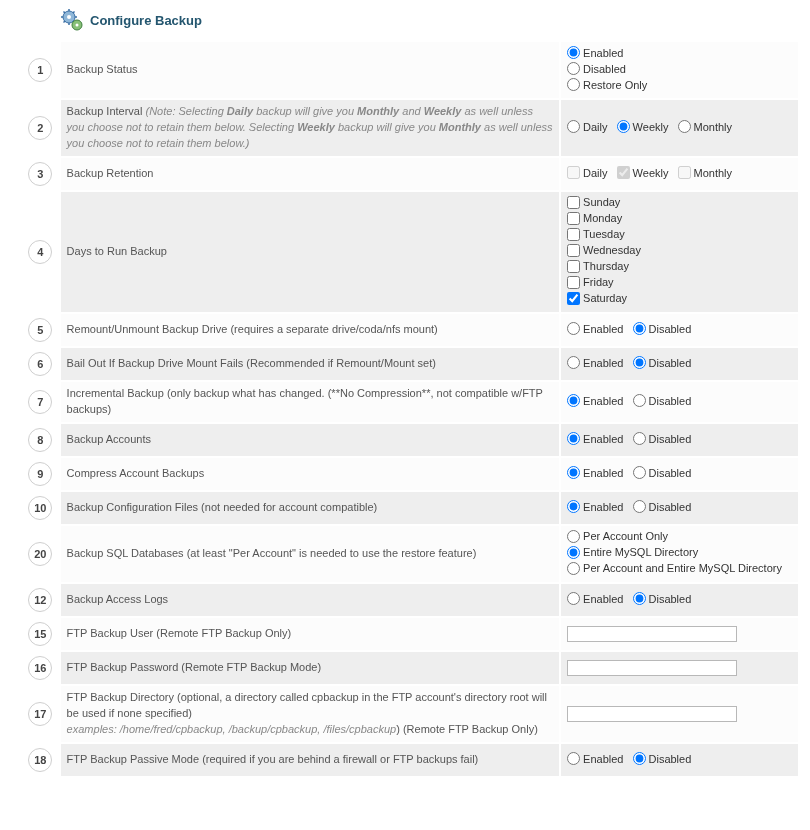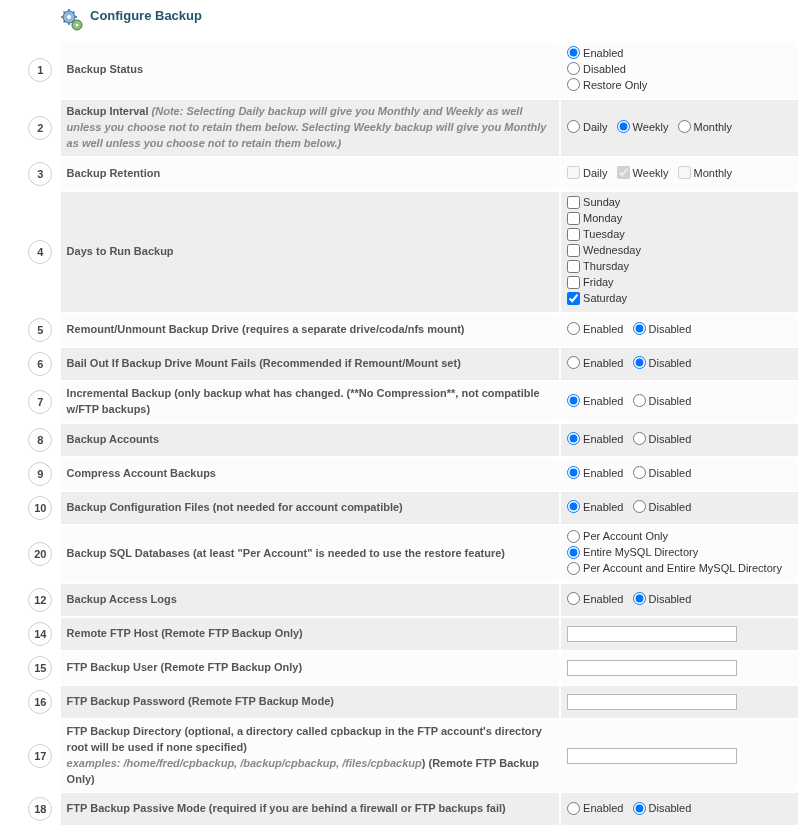--- a/index.html
+++ b/index.html
@@ -9,20 +9,21 @@
     color: #333;
     margin: 0;
     padding: 0;
     background: #fff;
   }
   .container {
     padding: 8px 10px 20px 20px;
   }
   .page-title {
     display: flex;
+    align-items: center;
     margin-left: 40px;
     margin-bottom: 8px;
   }
   .page-title svg { margin-right: 6px; }
   .page-title h2 {
     font-size: 13px;
     font-weight: bold;
     color: #24566f;
     margin: 0;
   }
@@ -51,21 +52,20 @@
     background: #fff;
     font-weight: bold;
     color: #444;
     font-size: 11px;
     text-align: center;
   }
   td.label-cell {
     width: 490px;
     color: #555;
     line-height: 1.45;
-    font-weight: bold;
   }
   td.control-cell {
     width: 230px;
     color: #333;
   }
   tr.alt td.label-cell, tr.alt td.control-cell {
     background: #eeeeee;
   }
   tr.even td.label-cell, tr.even td.control-cell {
     background: #fcfcfc;
@@ -337,25 +337,20 @@
               <span>Enabled</span>
             </label>
         <label class="radio-opt">
               <input type="radio" name="r12" checked="" style="">
               <span>Disabled</span>
             </label>
       </td>
     </tr>
 
 
-    <tr class="alt">
-      <td class="num-cell"><span class="num-badge">14</span></td>
-      <td class="label-cell">Remote FTP Host (Remote FTP Backup Only)</td>
-      <td class="control-cell"><input type="text" value="" style=""></td>
-    </tr>
 
     <tr class="even">
       <td class="num-cell"><span class="num-badge">15</span></td>
       <td class="label-cell">FTP Backup User (Remote FTP Backup Only)</td>
       <td class="control-cell"><input type="text" value="" style=""></td>
     </tr>
 
     <tr class="alt">
       <td class="num-cell"><span class="num-badge">16</span></td>
       <td class="label-cell">FTP Backup Password (Remote FTP Backup Mode)</td>

